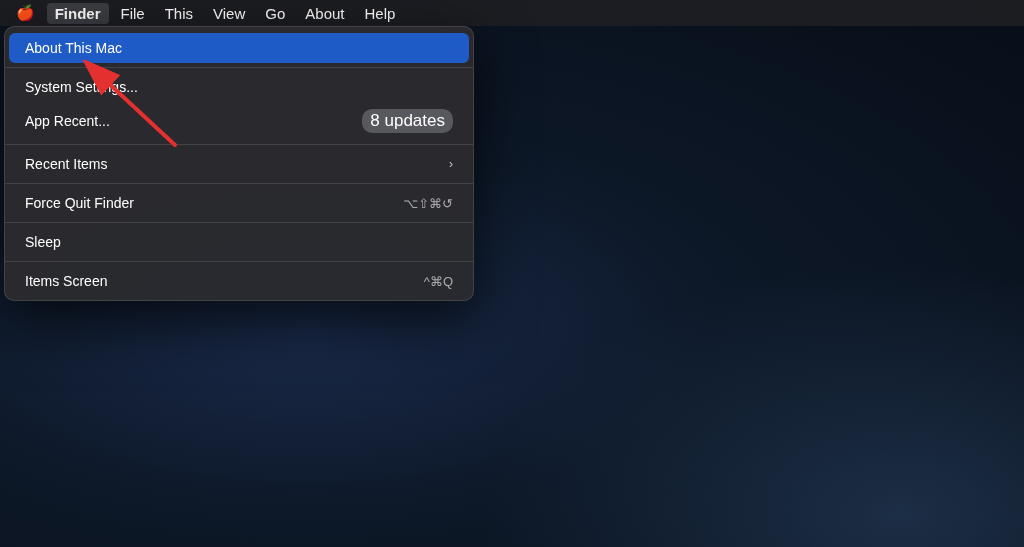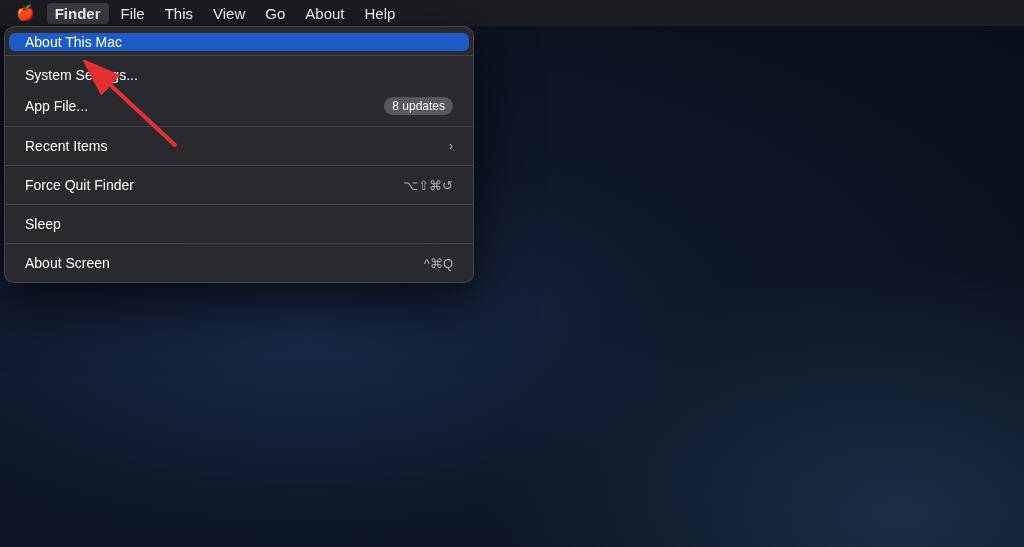--- a/index.html
+++ b/index.html
@@ -83,21 +83,21 @@
       box-shadow: 0 20px 60px rgba(0,0,0,0.7);
       z-index: 200;
       padding: 4px 0;
       backdrop-filter: blur(20px);
     }
 
     .menu-item {
       display: flex;
       align-items: center;
       justify-content: space-between;
-      padding: 1px 16px;
+      padding: 7px 16px;
       color: #ffffff;
       font-size: 14px;
       cursor: pointer;
       position: relative;
     }
 
     .menu-item.highlighted {
       background: #1e5bc6;
       border-radius: 6px;
       margin: 2px 4px;
@@ -122,21 +122,21 @@
       font-size: 13px;
       color: rgba(255,255,255,0.6);
       display: flex;
       align-items: center;
       gap: 1px;
     }
 
     .menu-item-badge {
       background: rgba(120, 120, 128, 0.6);
       color: #ffffff;
-      font-size: 12px;
+      font-size: 17px;
       padding: 2px 8px;
       border-radius: 10px;
       font-weight: 500;
     }
 
     .menu-item-chevron {
       font-size: 12px;
       color: rgba(255,255,255,0.7);
     }
 
@@ -194,21 +194,21 @@
     <span class="menu-item-shortcut"></span>
   </div>
 
   <div class="menu-separator"></div>
 
   <div class="menu-item normal">
     <span class="menu-item-label">System Settings...</span>
   </div>
 
   <div class="menu-item normal">
-    <span class="menu-item-label">App File...</span>
+    <span class="menu-item-label">App Recent...</span>
     <span class="menu-item-badge">8 updates</span>
   </div>
 
   <div class="menu-separator"></div>
 
   <div class="menu-item normal">
     <span class="menu-item-label">Recent Items</span>
     <span class="menu-item-chevron">›</span>
   </div>
 
@@ -223,21 +223,21 @@
 
   <div class="menu-item normal">
     <span class="menu-item-label">Sleep</span>
   </div>
 
 
 
   <div class="menu-separator"></div>
 
   <div class="menu-item normal">
-    <span class="menu-item-label">About Screen</span>
+    <span class="menu-item-label">Items Screen</span>
     <span class="menu-item-shortcut">^⌘Q</span>
   </div>
 
 
 </div>
 
 <div class="arrow-annotation">
   <svg class="arrow-svg" viewBox="0 0 120 100" xmlns="http://www.w3.org/2000/svg">
 
     <defs>

